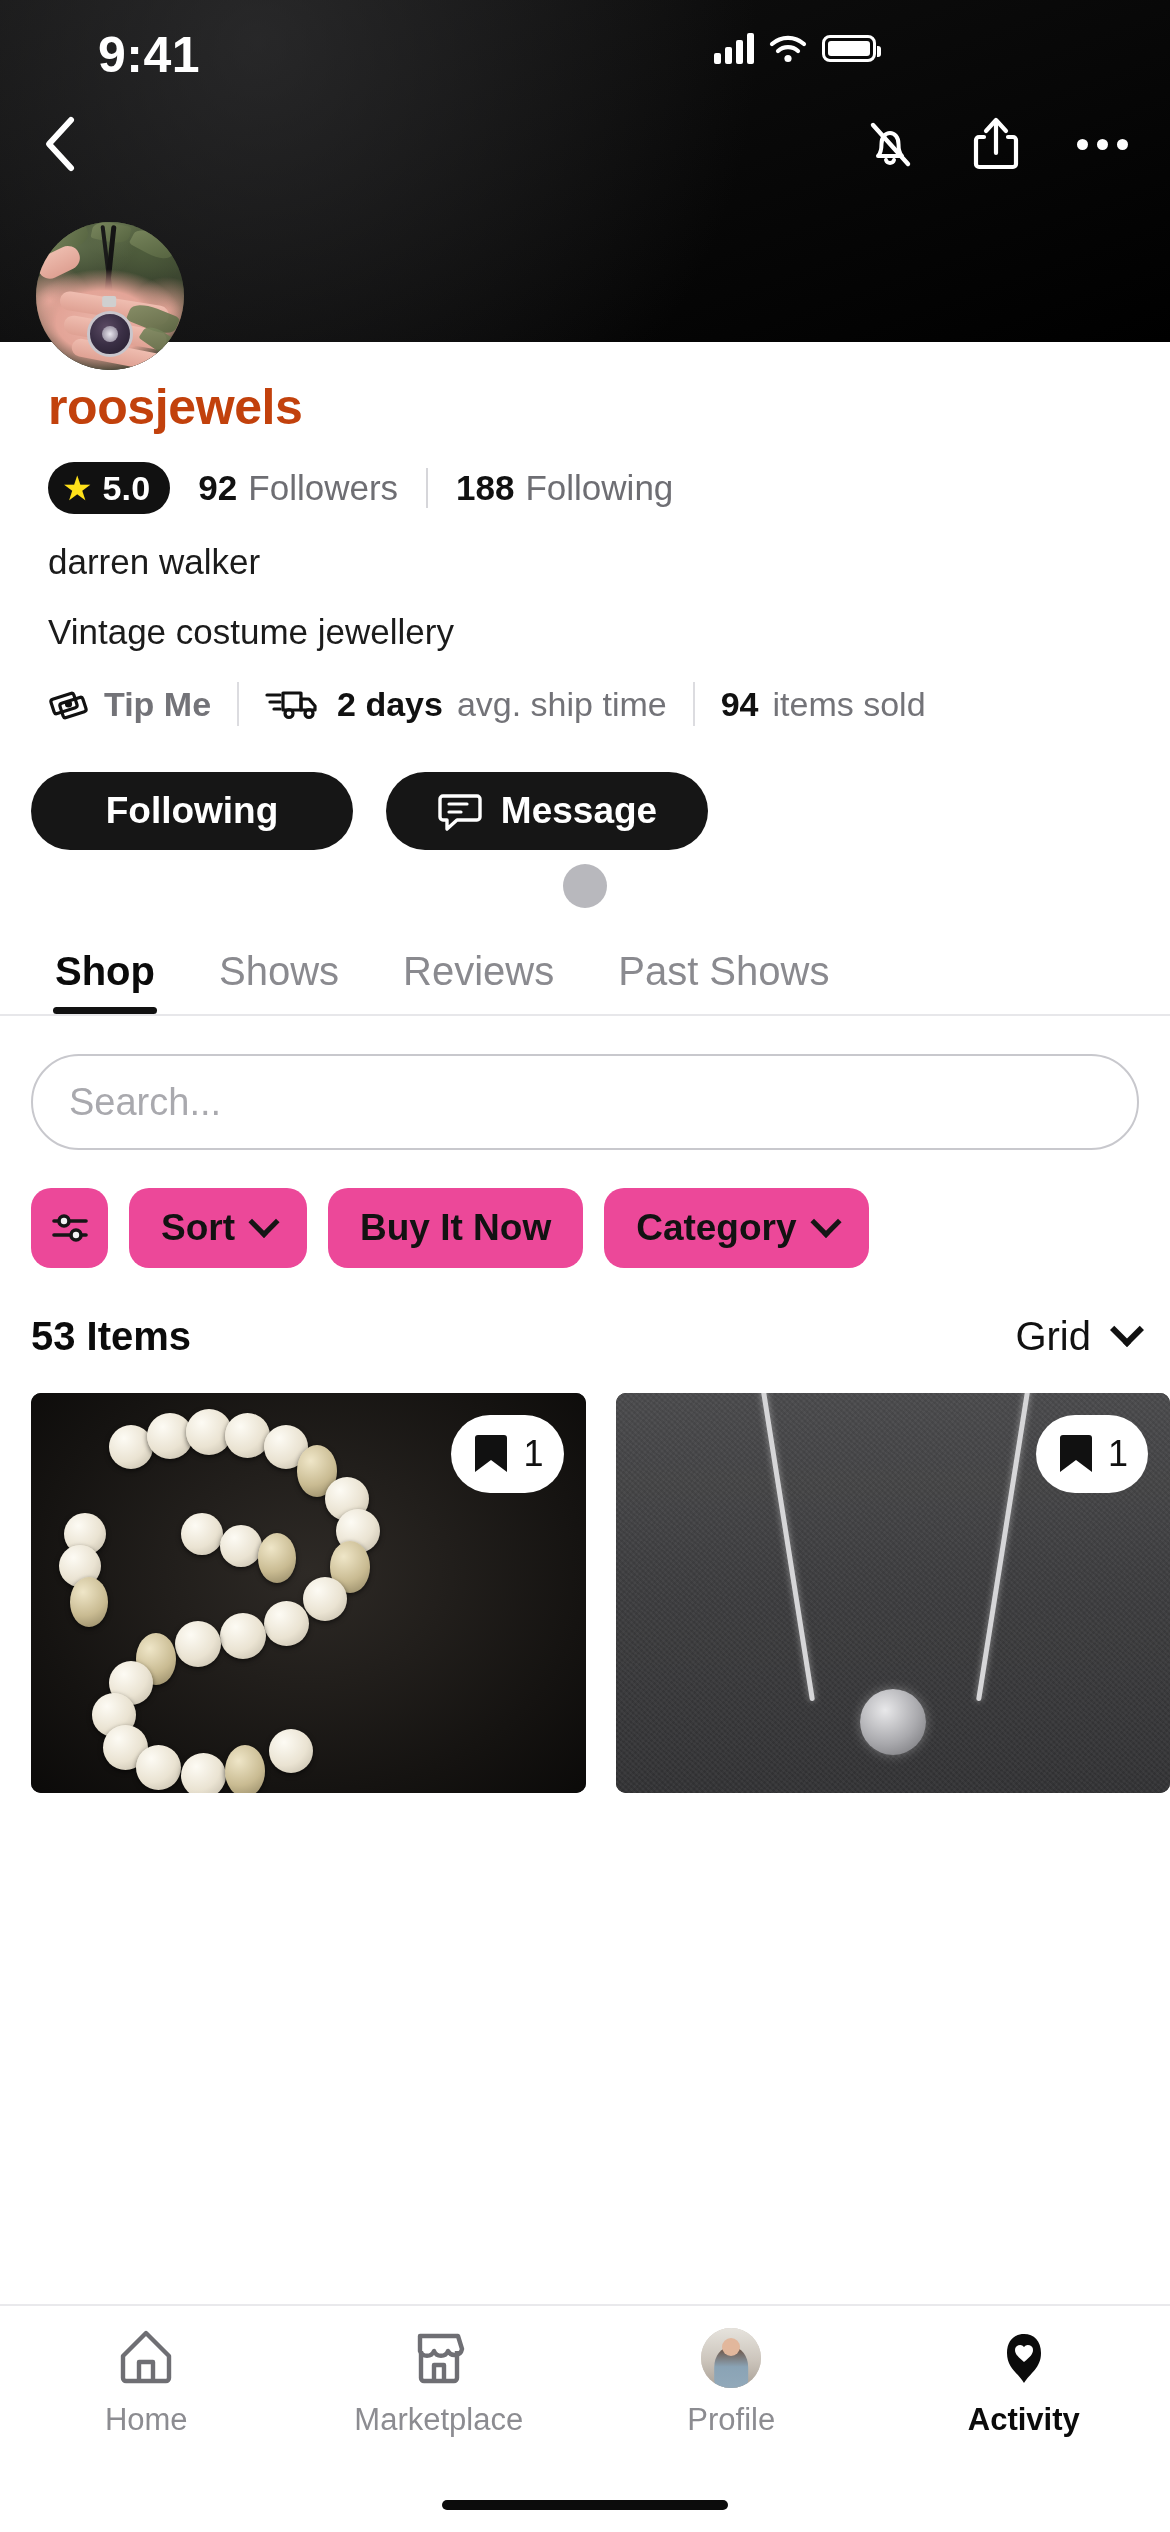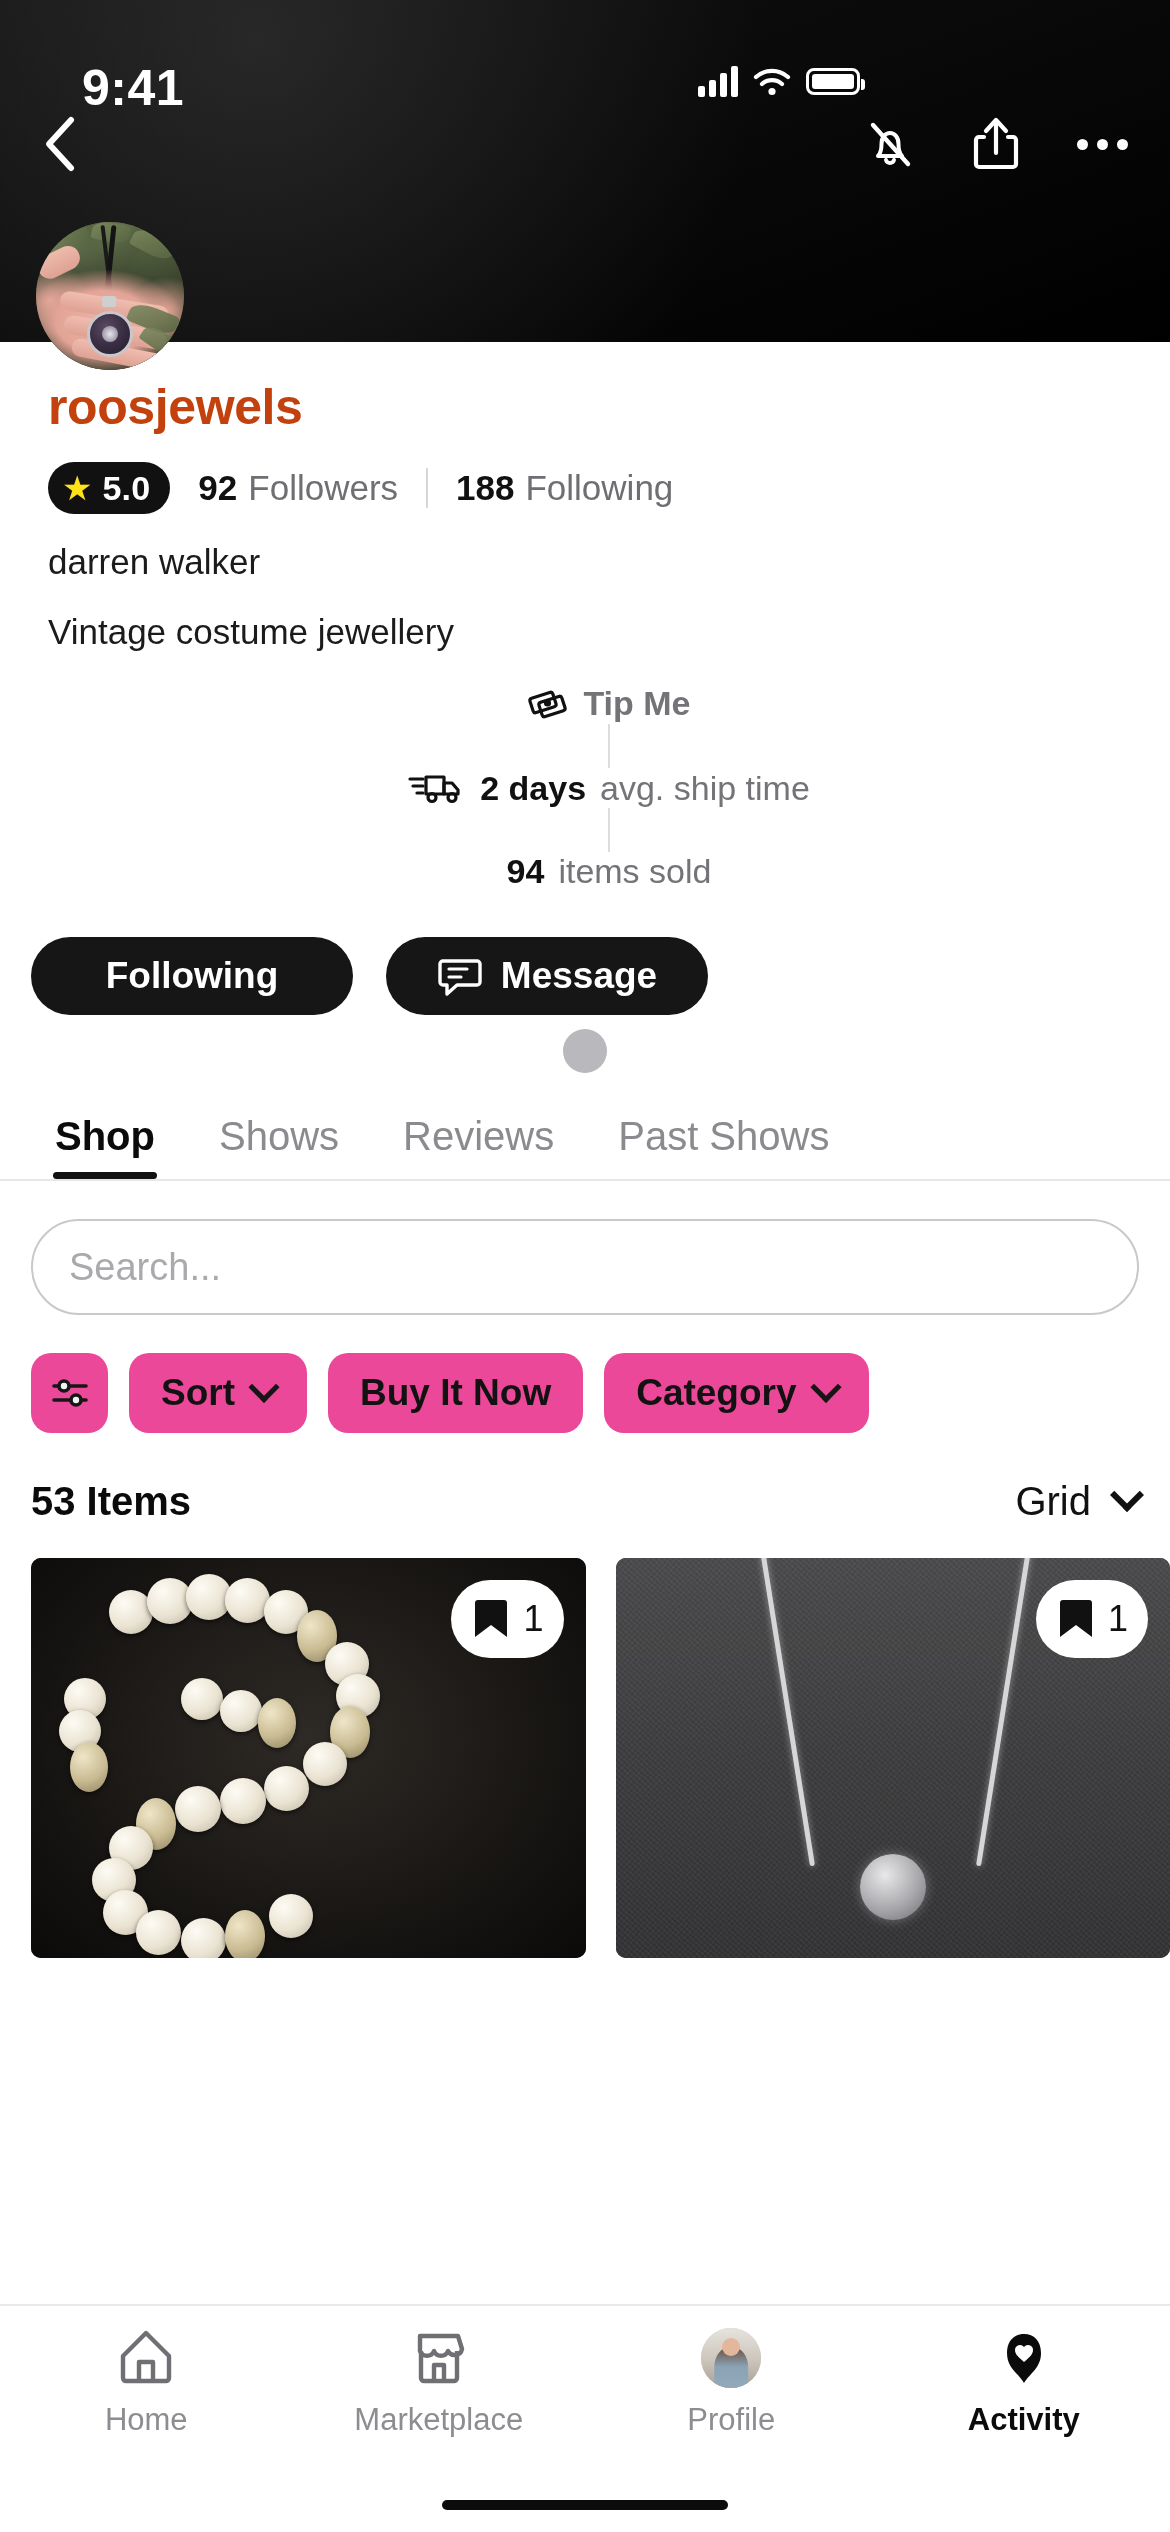--- a/index.html
+++ b/index.html
@@ -22,23 +22,22 @@
     width:1170px; height:342px;
     background:linear-gradient(160deg,#121212 0%,#0a0a0a 45%,#000000 100%);
   }
   .hero-fade {
     position:absolute; left:0; top:0; width:100%; height:100%;
     background:radial-gradient(circle at 22% 12%, rgba(60,60,62,0.55) 0%, rgba(10,10,11,0.0) 52%);
   }
 
   
   .statusbar {
-    position:absolute; top:0; left:0; width:928px; height:100px;
+    position:absolute; top:0; left:16px; width:928px; height:100px;
     z-index:6;
-    margin-top:33px;
   }
   .clock {
     position:absolute; left:82px; top:26px;
     color:#fff; font-size:50px; font-weight:600; letter-spacing:0.5px;
   }
   .status-right {
     position:absolute; right:68px; top:32px;
     display:flex; align-items:center; gap:14px;
   }
   .bars { display:flex; align-items:flex-end; gap:4px; height:32px; }
@@ -161,21 +160,21 @@
   .stat b { font-size:35px; font-weight:700; color:#111; }
   .stat span { font-size:35px; color:#6e6e73; }
   .vline { width:2px; height:40px; background:#d6d6da; margin-left:28px; }
 
   .pbio {
     margin:28px 0 0 48px; font-size:35px; color:#1b1b1b; font-weight:400;
   }
   .pbio2 { margin:30px 0 0 48px; font-size:35px; color:#1b1b1b; }
 
   .metarow {
-    display:flex; align-items:center; margin:30px 0 0 48px;flex-direction:column;
+    display:flex; align-items:center; margin:30px 0 0 48px;
   }
   .meta-item { display:flex; align-items:center; gap:14px; }
   .meta-item b { font-size:34px; font-weight:700; color:#111; }
   .meta-item span { font-size:34px; color:#737378; }
   .meta-strong { font-size:34px; font-weight:600; color:#111; }
   .meta-div { width:2px; height:44px; background:#dcdce0; margin:0 26px; }
 
   
   .actions {
     display:flex; gap:33px; margin:46px 0 0 31px;

